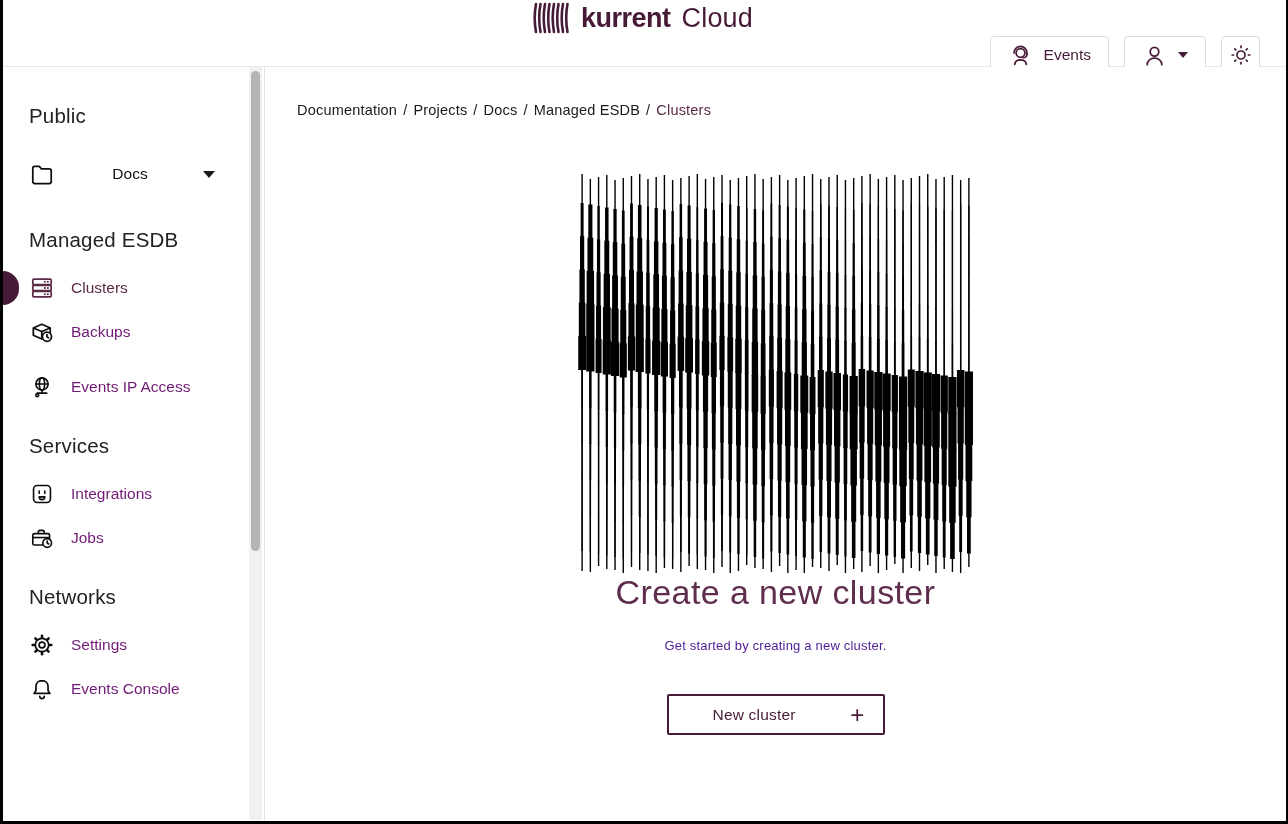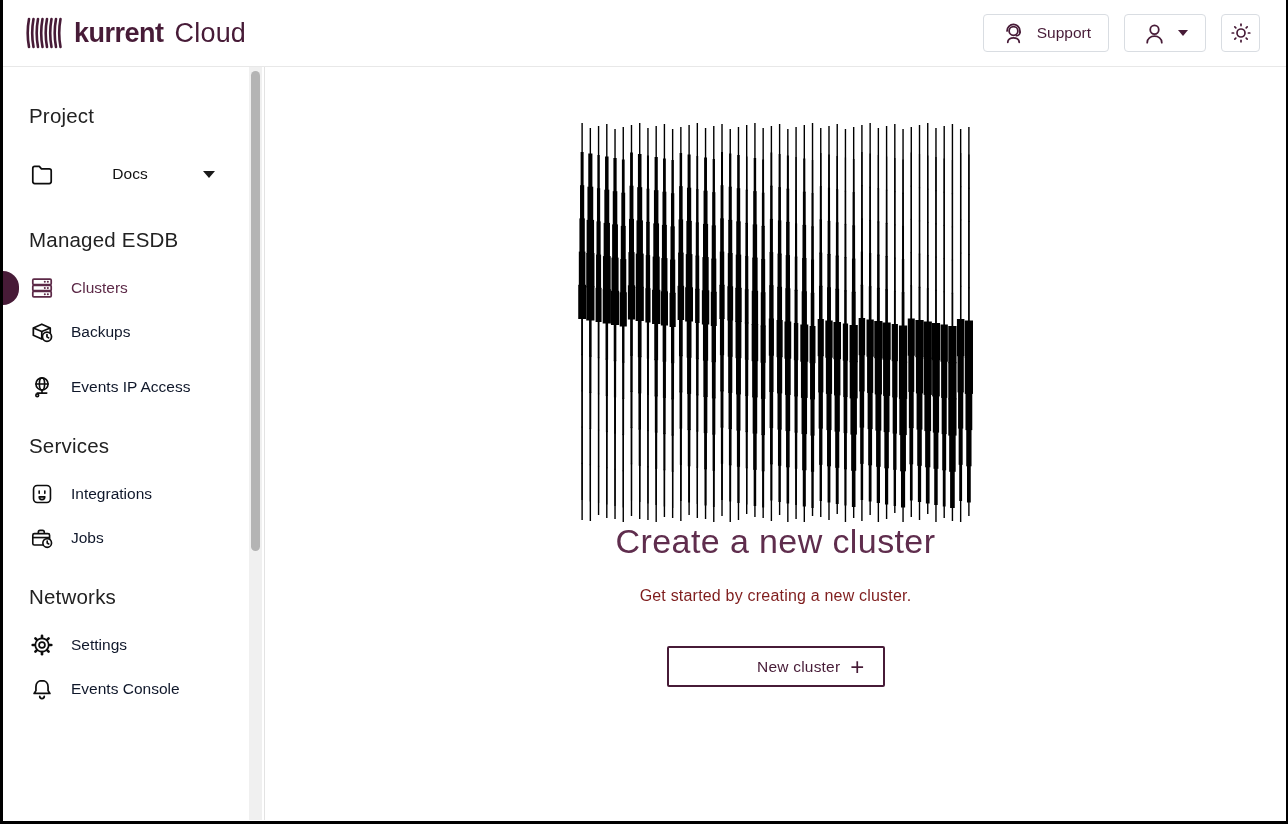--- a/index.html
+++ b/index.html
@@ -14,20 +14,21 @@
     overflow:hidden;
     position:relative;
   }
   svg { display:block; }
 
   
   .topbar {
     height:67px; border-bottom:1px solid #e8e8e8;
     display:flex; align-items:center; padding:0 26px 0 22px;
     background:#fff;
+    flex-direction:column;
   }
   .logo { display:flex; align-items:center; gap:9px; cursor:pointer; }
   .logo-mark { color:var(--accent-dark); }
   .logo-word { font-size:27px; font-weight:700; color:var(--accent-dark); letter-spacing:-0.5px; }
   .logo-suffix { font-size:27px; font-weight:300; color:var(--accent-dark); margin-left:2px; letter-spacing:0.2px; }
 
   .topbar-right { margin-left:auto; display:flex; align-items:center; gap:15px; }
   .tb-btn {
     display:flex; align-items:center; gap:11px;
     height:38px; border:1px solid #d9dde2; border-radius:4px;
@@ -46,21 +47,21 @@
     width:262px; position:relative; background:#fff;
     border-right:1px solid #e3e3e3; flex:none; overflow:hidden;
   }
   .section-heading { font-size:20.5px; font-weight:400; color:#222; line-height:30px; margin-left:26px; letter-spacing:0.2px; }
   .mt-first { margin-top:34px; }
   .mt-managed { margin-top:28px; }
   .mt-section { margin-top:22px; }
   .items { margin-top:11px; list-style:none; }
   .side-item {
     height:44px; display:flex; align-items:center; gap:16px;
-    padding-left:26px; font-size:15.5px; font-weight:500; color:#0f172a;
+    padding-left:26px; font-size:15.5px; font-weight:500; color:#701a75;
     cursor:pointer; position:relative;
   }
   .side-item .s-icon { width:26px; display:flex; justify-content:center; color:#0d0d0d; }
   .side-item.active { color:var(--accent-mid); }
   .side-item.active .s-icon { color:var(--accent-mid); }
   .active-pip {
     position:absolute; left:0; top:50%; transform:translateY(-50%);
     width:16px; height:34px; background:var(--accent-dark);
     border-radius:0 17px 17px 0;
   }
@@ -87,29 +88,29 @@
     margin:35px 0 0 32px; font-size:14.5px; font-weight:500;
     color:#1a1a1a; letter-spacing:0.2px;
   }
   .breadcrumb .sep { margin:0 6px; color:#1a1a1a; }
   .breadcrumb .crumb { color:#1a1a1a; cursor:pointer; }
   .breadcrumb .crumb.current { color:var(--accent-mid); }
 
   .hero { text-align:center; }
   .hero-art { width:395px; height:401px; margin:54px auto 0 auto; }
   .hero-title { font-size:34px; font-weight:400; color:var(--accent-light); letter-spacing:0.4px; }
-  .hero-sub { font-size:16px; font-weight:400; color:#7f1d1d; margin-top:26px; letter-spacing:0.2px; }
+  .hero-sub { font-size:13px; font-weight:400; color:#4c1d95; margin-top:26px; letter-spacing:0.2px; }
   .hero-btn {
     margin-top:41px; width:218px; height:41px;
     border:2px solid var(--accent-dark); border-radius:2px; background:#fff;
     color:var(--accent-dark); font-family:inherit; font-size:15.5px; font-weight:500;
     display:inline-flex; align-items:center; cursor:pointer;
     padding:0 18px 0 44px; letter-spacing:0.2px;
   }
-  .hero-btn .btn-label { flex:1; text-align:right; }
+  .hero-btn .btn-label { flex:1; text-align:left; }
   .hero-btn .btn-plus { font-size:24px; font-weight:300; line-height:1; margin-left:10px; }
 </style>
 </head>
 <body>
 
 <header class="topbar">
   <div class="logo">
     <span class="logo-mark">
       <svg width="40" height="36" viewBox="0 0 40 36" fill="none" stroke="currentColor" stroke-width="2.6" stroke-linecap="round">
         <path d="M4,4 q-2.6,14 0,28"></path>
@@ -129,21 +130,21 @@
   <div class="topbar-right">
     <button class="tb-btn">
       <span>
         <svg width="25" height="25" viewBox="0 0 24 24" fill="none" stroke="currentColor" stroke-width="1.7" stroke-linecap="round" stroke-linejoin="round">
           <circle cx="12" cy="9.5" r="4.2"></circle>
           <path d="M5.8,9.5 a6.2,6.2 0 0 1 12.4,0 v1.2"></path>
           <path d="M18.2,10.7 a3.4,3.4 0 0 1 -3.4,3.4"></path>
           <path d="M6.5,20.5 c0-2.8 2.6-4.4 5.5-4.4 s5.5,1.6 5.5,4.4"></path>
         </svg>
       </span>
-      <span>Support</span>
+      <span>Events</span>
     </button>
 
     <button class="tb-btn">
       <span>
         <svg width="25" height="25" viewBox="0 0 24 24" fill="none" stroke="currentColor" stroke-width="1.7" stroke-linecap="round" stroke-linejoin="round">
           <circle cx="12" cy="8.4" r="4.1"></circle>
           <path d="M5,20.8 c0-4 3.4-6.2 7-6.2 s7,2.2 7,6.2"></path>
         </svg>
       </span>
       <span class="caret"></span>
@@ -164,21 +165,21 @@
         </svg>
       </span>
     </button>
   </div>
 </header>
 
 <div class="layout">
 
   <nav class="sidebar">
 
-    <div class="section-heading mt-first">Project</div>
+    <div class="section-heading mt-first">Public</div>
 
     <div class="context-select">
       <span class="s-icon">
         <svg width="26" height="26" viewBox="0 0 24 24" fill="none" stroke="currentColor" stroke-width="1.6" stroke-linejoin="round">
           <path d="M3.5,19 V6.8 c0-1,0.8-1.8,1.8-1.8 h4.2 l2,2.3 h7.2 c1,0,1.8,0.8,1.8,1.8 V19 c0,1-0.8,1.8-1.8,1.8 H5.3 c-1,0-1.8-0.8-1.8-1.8 z"></path>
         </svg>
       </span>
       <span class="context-label">Docs</span>
       <span class="caret-dark"></span>
     </div>
@@ -290,20 +291,23 @@
         <span>Events Console</span>
       </li>
     </ul>
 
     <div class="sb-track">
       <div class="sb-thumb"></div>
     </div>
   </nav>
 
   <main class="main">
+    <div class="breadcrumb">
+      <span class="crumb">Documentation</span><span class="sep">/</span><span class="crumb">Projects</span><span class="sep">/</span><span class="crumb">Docs</span><span class="sep">/</span><span class="crumb">Managed ESDB</span><span class="sep">/</span><span class="crumb current">Clusters</span>
+    </div>
 
     <section class="hero">
       <div class="hero-art">
         <svg id="art-svg" width="395" height="401" viewBox="0 0 395 401">
             <rect x="3.41" y="2.00" width="1.40" height="397.00" fill="#000000"></rect>
             <rect x="2.62" y="31.00" width="2.99" height="34.20" fill="#000000"></rect>
             <rect x="3.51" y="341.80" width="1.20" height="37.20" fill="#000000"></rect>
             <rect x="2.02" y="64.20" width="4.19" height="34.20" fill="#000000"></rect>
             <rect x="3.51" y="305.60" width="1.20" height="37.20" fill="#000000"></rect>
             <rect x="1.42" y="97.40" width="5.38" height="34.20" fill="#000000"></rect>

